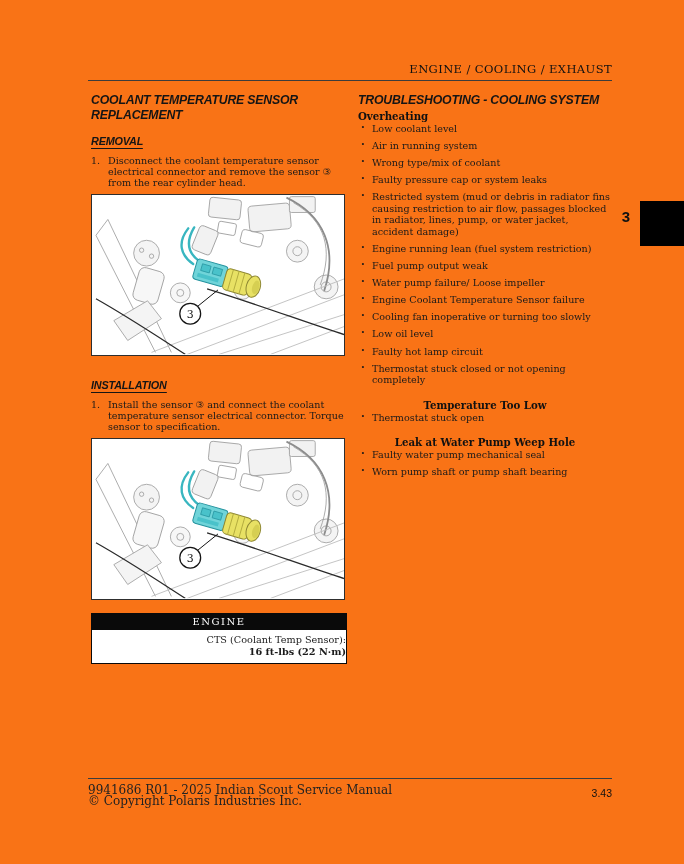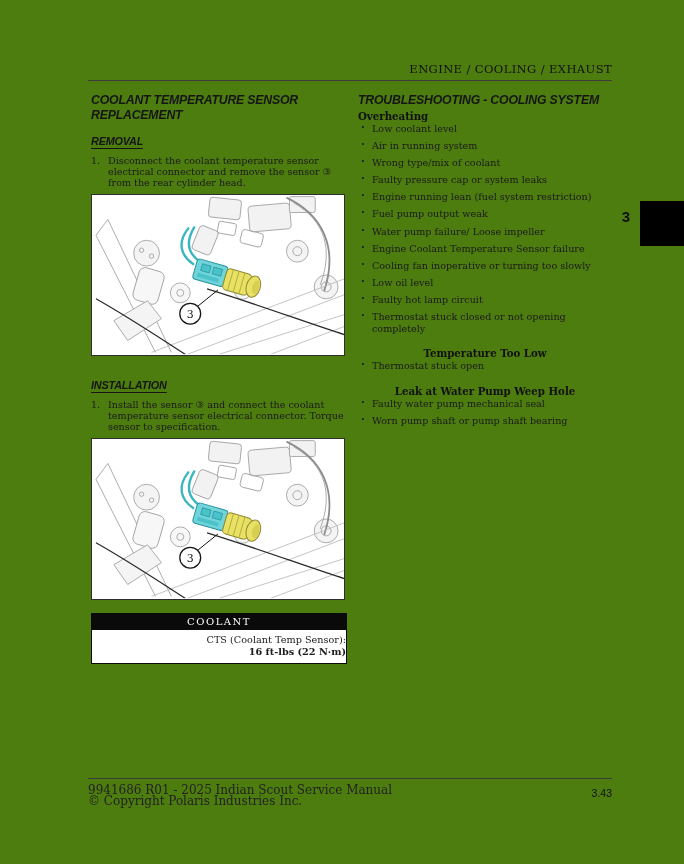--- a/index.html
+++ b/index.html
@@ -1,16 +1,16 @@
 <!DOCTYPE html>
 <html><head>
 <meta charset="utf-8">
 <style>
   html,body{margin:0;padding:0;background:#ffffff;}
-  #page{position:relative;width:684px;height:864px;background:#4d7c0f;overflow:hidden;
+  #page{position:relative;width:684px;height:864px;background:#f97316;overflow:hidden;
         font-family:"DejaVu Serif",serif;color:#1a1a1a;}
 
   
   .running-head{position:absolute;top:62px;right:72px;font-size:11.5px;letter-spacing:.4px;
                 font-family:"DejaVu Serif",serif;color:#111;}
   .head-rule{position:absolute;left:88px;top:80px;width:524px;height:1.4px;background:#3c3c3c;}
 
   
   .col{position:absolute;top:92px;width:254px;}
   #left-col{left:91px;}
@@ -173,37 +173,38 @@
       <span class="txt">Install the sensor ③ and connect the coolant temperature sensor electrical connector. Torque sensor to specification.</span>
     </div>
 
     <div class="figure mt6">
       <svg viewBox="0 0 254 160">
         <use href="#engine-art"></use>
       </svg>
     </div>
 
     <div class="torque-box">
-      <div class="torque-head">COOLANT</div>
+      <div class="torque-head">ENGINE</div>
       <div class="torque-body">
         <div>CTS (Coolant Temp Sensor):</div>
         <div class="bold">16 ft-lbs (22 N·m)</div>
       </div>
     </div>
   </div>
 
   <div class="col" id="right-col">
     <div class="h1">TROUBLESHOOTING - COOLING SYSTEM</div>
 
     <div class="sec-head">Overheating</div>
     <div class="blist">
       <div class="bitem">Low coolant level</div>
       <div class="bitem">Air in running system</div>
       <div class="bitem">Wrong type/mix of coolant</div>
       <div class="bitem">Faulty pressure cap or system leaks</div>
+      <div class="bitem">Restricted system (mud or debris in radiator fins causing restriction to air flow, passages blocked in radiator, lines, pump, or water jacket, accident damage)</div>
       <div class="bitem">Engine running lean (fuel system restriction)</div>
       <div class="bitem">Fuel pump output weak</div>
       <div class="bitem">Water pump failure/ Loose impeller</div>
       <div class="bitem">Engine Coolant Temperature Sensor failure</div>
       <div class="bitem">Cooling fan inoperative or turning too slowly</div>
       <div class="bitem">Low oil level</div>
       <div class="bitem">Faulty hot lamp circuit</div>
       <div class="bitem">Thermostat stuck closed or not opening completely</div>
     </div>
 

